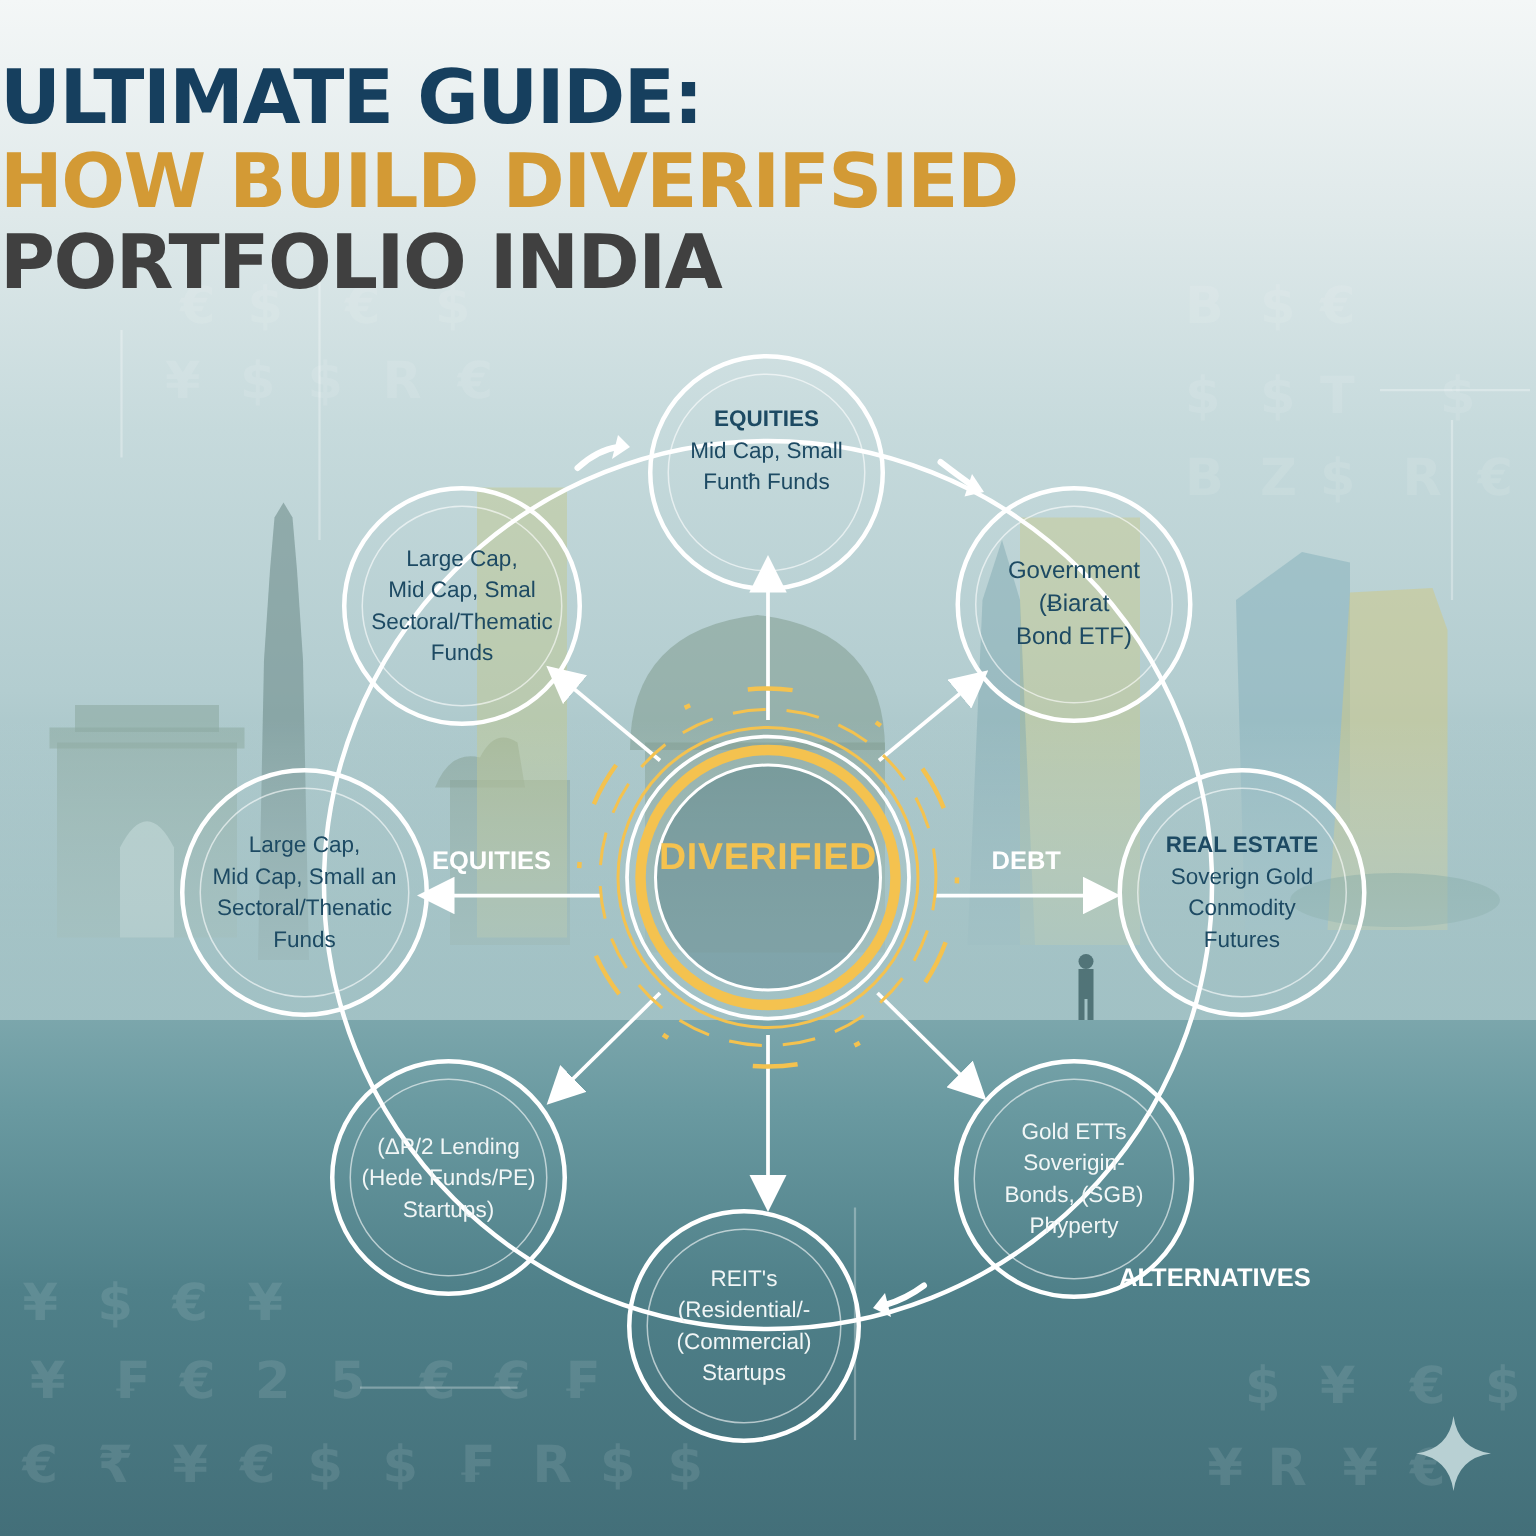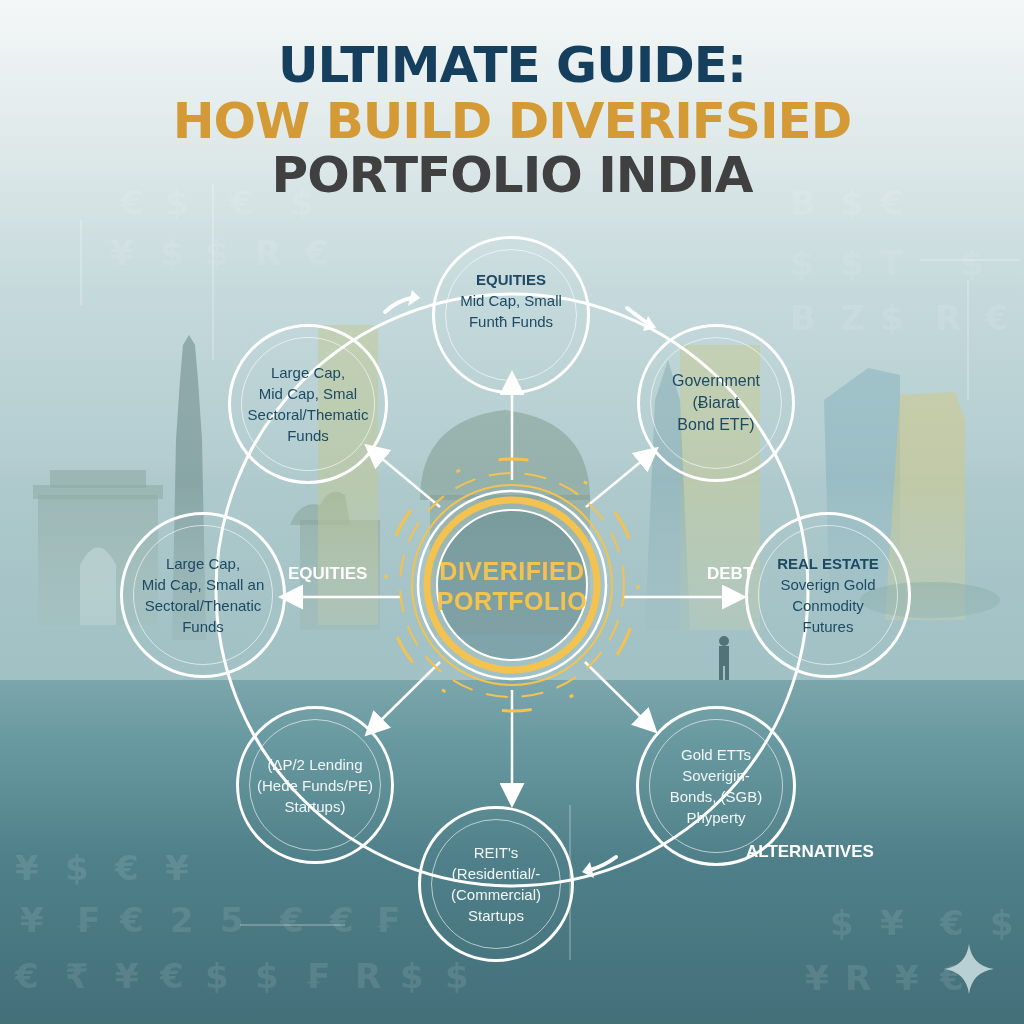--- a/index.html
+++ b/index.html
@@ -5,21 +5,21 @@
   * { box-sizing: border-box; margin: 0; padding: 0; }
   html, body { width: 1024px; height: 1024px; overflow: hidden; }
   body {
     position: relative;
     font-family: "Liberation Sans", "DejaVu Sans", sans-serif;
     background: linear-gradient(180deg, #f4f7f7 0%, #dfe9ea 14%, #c6dadc 28%, #b3cdd0 45%, #8fb4b8 60%, #6a9aa1 72%, #4f8089 84%, #436f79 100%);
   }
   .layer { position: absolute; left: 0; top: 0; width: 1024px; height: 1024px; }
   
   .title {
-    position: absolute; left: 0; width: 1024px; text-align: center;
+    position: absolute; left: 0; width: 1024px; text-align: left;
     font-family: "DejaVu Sans", sans-serif; font-weight: bold;
     letter-spacing: -1px;
   }
   .title.l1 { top: 36px; font-size: 50px; color: #163f5e; }
   .title.l2 { top: 92px; font-size: 50px; color: #d39a35; }
   .title.l3 { top: 146px; font-size: 50px; color: #404040; }
 
   
   .node {
     position: absolute; border-radius: 50%;
@@ -195,25 +195,24 @@
     <circle cx="512" cy="585" r="126" fill="none" stroke="#f4c24f" stroke-width="3" stroke-dasharray="4 40 30 60"></circle>
   </g>
 </svg>
 
 <div class="title l1">ULTIMATE GUIDE:</div>
 <div class="title l2">HOW BUILD DIVERIFSIED</div>
 <div class="title l3">PORTFOLIO INDIA</div>
 
 <div class="center-label">
   <div>DIVERIFIED</div>
-  <div>PORTFOLIO</div>
 </div>
 
 <div class="cat-label" style="left:288px; top:564px;">EQUITIES</div>
-<div class="cat-label" style="left:661px; top:564px;margin-left:46px;">DEBT</div>
+<div class="cat-label" style="left:661px; top:564px;">DEBT</div>
 <div class="cat-label" style="left:746px; top:842px;">ALTERNATIVES</div>
 
 <div class="node" style="left:432px; top:242px; width:158px; height:126px; border-radius:50%; height:158px; top:236px;">
   <div class="node-text dark" style="margin-top:-30px;">
     <span class="head">EQUITIES</span>
     <span style="display:block">Mid Cap, Small</span>
     <span style="display:block">Funtħ Funds</span>
   </div>
 </div>
 
@@ -245,21 +244,21 @@
 
 <div class="node" style="left:745px; top:512px; width:166px; height:166px;">
   <div class="node-text dark">
     <span class="head">REAL ESTATE</span>
     <span style="display:block">Soverign Gold</span>
     <span style="display:block">Conmodity</span>
     <span style="display:block">Futures</span>
   </div>
 </div>
 
-<div class="node" style="left:236px; top:706px; width:158px; height:158px;">
+<div class="node" style="left:220px; top:706px; width:158px; height:158px;">
   <div class="node-text light">
     <span style="display:block">(ΔP/2 Lending</span>
     <span style="display:block">(Hede Funds/PE)</span>
     <span style="display:block">Startups)</span>
   </div>
 </div>
 
 <div class="node" style="left:636px; top:706px; width:160px; height:160px;">
   <div class="node-text light">
     <span style="display:block">Gold ETTs</span>

